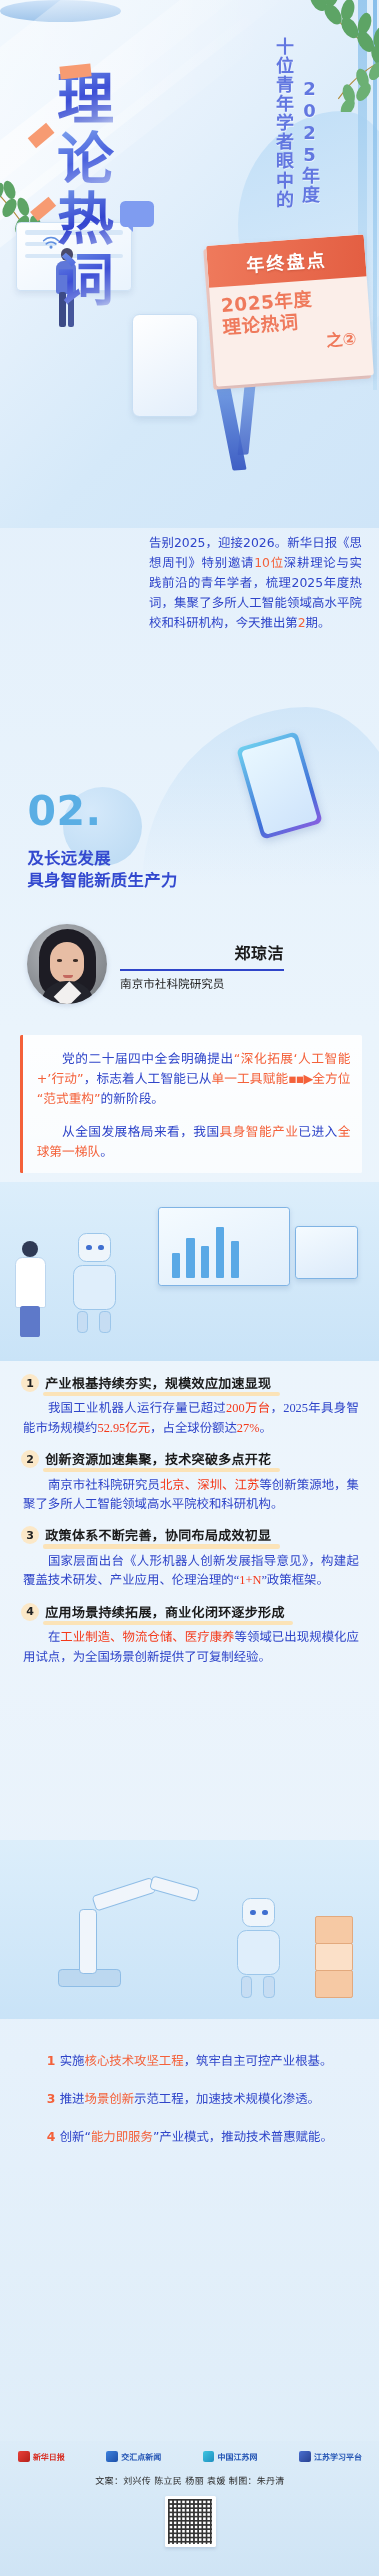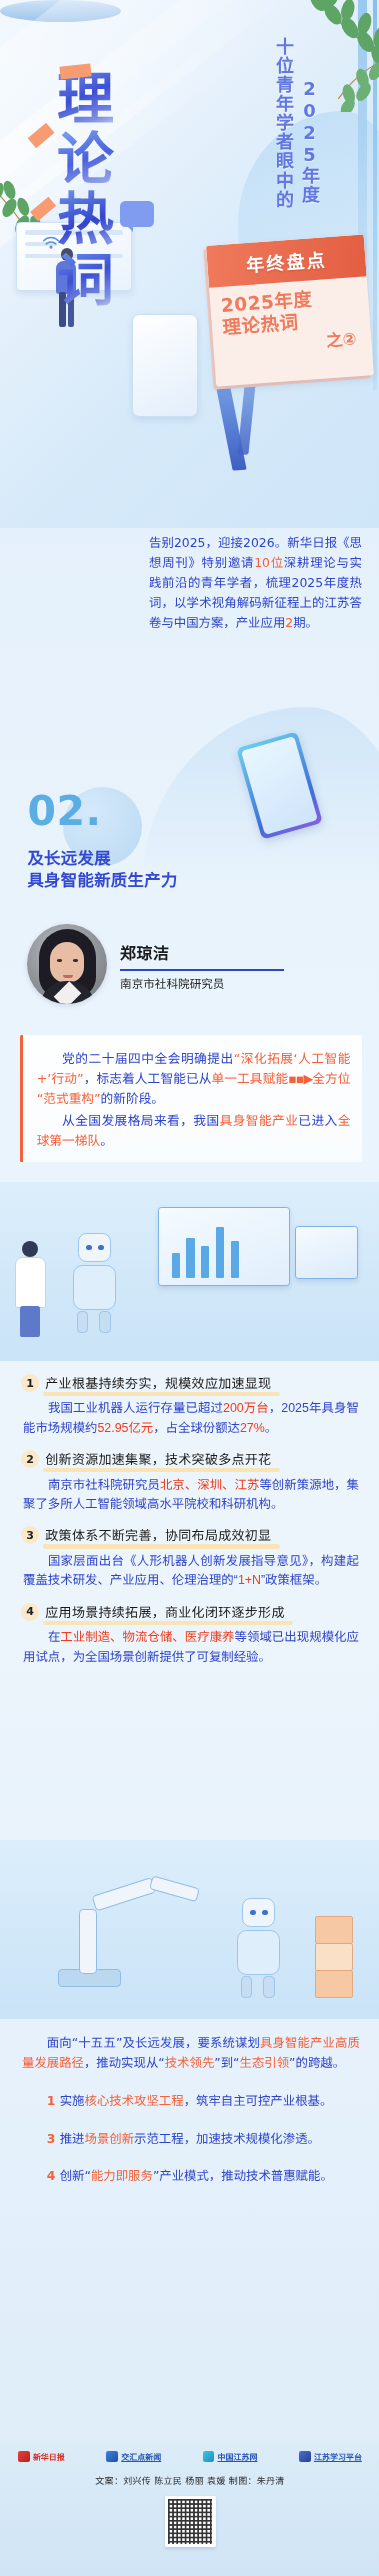--- a/index.html
+++ b/index.html
@@ -304,20 +304,21 @@
   }
   .av-collar{
     position:absolute; left: 32px; bottom: -2.1px; width: 17px; height: 22px;
     background:#f2f0ef; transform: rotate(45deg);
   }
   .author-info{ padding-top: 3.2px; }
   .author-name{
     font-size: 16px; font-weight:bold; color:#1a1a1a;
     font-family:"DejaVu Sans","Liberation Sans",sans-serif;
     letter-spacing: 0.5px;
+    text-align: right;
   }
   .author-rule{
     width: 164px; height: 1.6px; background:#2f45c9; margin: 5.3px 0 4.2px 0;
   }
   .author-role{
     font-size: 11.6px; color:#232323;
     font-family:"DejaVu Serif","Liberation Serif",serif;
   }
 
   
@@ -328,21 +329,21 @@
     background: linear-gradient(180deg, rgba(255,255,255,.92), rgba(255,255,255,.72));
     border-left: 3.2px solid #f4613a;
     border-radius: 1.6px;
     z-index:6;
   }
   .quote p{
     font-size: 12.7px; line-height: 1.6; color:#2f45c9;
     text-indent: 2em; text-align: justify; text-justify: inter-ideograph;
     font-family:"DejaVu Sans","Liberation Sans",sans-serif;
   }
-  .quote p + p{ margin-top: 1px; }
+  .quote p + p{ margin-top: 12px; }
   .arrow-glyph{ color:#f4613a; letter-spacing:-1.1px; font-weight:bold; }
 
   
   .band{
     position:absolute; left: 0; width: 380px;
     background: linear-gradient(180deg,#dceefb,#c9e3f7);
     overflow:hidden;
   }
   .band1{ top: 1182px; height: 179px; }
   .band-screen{
@@ -399,35 +400,35 @@
   }
   .item-num{
     flex: 0 0 18px;
     width: 18px; height: 18px; border-radius: 50%;
     background: #fbe8c8;
     color:#222; font-weight:bold; font-size: 11px;
     display:flex; align-items:center; justify-content:center;
     font-family:"DejaVu Sans","Liberation Sans",sans-serif;
   }
   .item-title{
-    font-size: 13px; font-weight:normal; color:#1a1a1a;
+    font-size: 13px; font-weight:bold; color:#1a1a1a;
     font-family:"DejaVu Sans","Liberation Sans",sans-serif;
     letter-spacing: 0.3px;
     position:relative;
     padding-bottom: 1.1px;
   }
   .item-title:after{
     content:""; position:absolute; left:-2.1px; right:-8.4px; bottom:-3.2px;
     height: 4.2px; background: #fbe3b8; border-radius: 2.1px; z-index:-1;
   }
   .item-body{
     margin-top: 6.3px;
     font-size: 12.4px; line-height: 1.58; color:#2f45c9;
     text-indent: 2em; text-align: justify; text-justify: inter-ideograph;
-    font-family:Liberation Sans, sans-serif;
+    font-family:Liberation Serif, serif;
     padding: 0 2.1px;
   }
   .hl-red{ color:#f4391a; }
 
   
   .closing{
     position:absolute; left: 0; top: 2033px; width: 380px;
     padding: 0 20px 0 22px; z-index:6;
   }
   .closing p{
@@ -452,21 +453,21 @@
     display:flex; align-items:center; justify-content:space-between;
     gap: 5.3px; padding: 0 2.1px;
   }
   .logo{
     display:flex; align-items:center; gap:3.2px;
     font-size: 8px; font-weight:bold;
     font-family:"DejaVu Sans","Liberation Sans",sans-serif;
     white-space: nowrap;
   }
   .logo.red{ color:#d83025; }
-  .logo.blue{ color:#2556b5;text-decoration:underline; }
+  .logo.blue{ color:#2556b5; }
   .logo-mark{
     width: 11.6px; height: 11.6px; border-radius:2.1px; flex:0 0 11.6px;
   }
   .lm-red{ background: linear-gradient(135deg,#e8413a,#b5201a); }
   .lm-blue{ background: linear-gradient(135deg,#3d82de,#1d4fa8); }
   .lm-cyan{ background: linear-gradient(135deg,#3ec5e0,#1f8fc0); }
   .lm-navy{ background: linear-gradient(135deg,#4a6fd0,#27408f); }
 
   .credits{
     margin-top: 11.6px;
@@ -601,21 +602,21 @@
           <div class="easel-l2">理论热词</div>
           <div class="easel-l3">之②</div>
         </div>
       </div>
     </div>
   </div>
 
   <div class="intro-wave"></div>
   <div class="intro-device"></div>
   <div class="intro">
-    <p><span>告别2025，迎接2026。新华日报《思想周刊》特别邀请</span><span class="hl-orange">10位</span><span>深耕理论与实践前沿的青年学者，梳理2025年度热词，以学术视角解码新征程上的江苏答卷与中国方案，产业应用</span><span class="hl-orange">2</span><span>期。</span></p>
+    <p><span>告别2025，迎接2026。新华日报《思想周刊》特别邀请</span><span class="hl-orange">10位</span><span>深耕理论与实践前沿的青年学者，梳理2025年度热词，集聚了多所人工智能领域高水平院校和科研机构，今天推出第</span><span class="hl-orange">2</span><span>期。</span></p>
   </div>
 
   <div class="sec-head">
     <div class="sec-circle"></div>
     <div class="sec-num">02.</div>
     <div class="sec-title">
       <div>及长远发展</div>
       <div>具身智能新质生产力</div>
     </div>
   </div>
@@ -714,21 +715,20 @@
       <div class="rb-head"></div>
       <div class="rb-eye l"></div>
       <div class="rb-eye r"></div>
       <div class="rb-body"></div>
       <div class="rb-leg l"></div>
       <div class="rb-leg r"></div>
     </div>
   </div>
 
   <div class="closing">
-    <p><span>面向“十五五”及长远发展，要系统谋划</span><span class="hl-orange">具身智能产业高质量发展路径</span><span>，推动实现从“</span><span class="hl-orange">技术领先</span><span>”到“</span><span class="hl-orange">生态引领</span><span>”的跨越。</span></p>
     <div class="numbered">
       <p><span class="cl-n">1 </span><span>实施</span><span class="hl-orange">核心技术攻坚工程</span><span>，筑牢自主可控产业根基。</span></p>
       <p><span class="cl-n">3 </span><span>推进</span><span class="hl-orange">场景创新</span><span>示范工程，加速技术规模化渗透。</span></p>
       <p><span class="cl-n">4 </span><span>创新“</span><span class="hl-orange">能力即服务</span><span>”产业模式，推动技术普惠赋能。</span></p>
     </div>
   </div>
 
   <div class="footer">
     <div class="logos">
       <div class="logo red">

